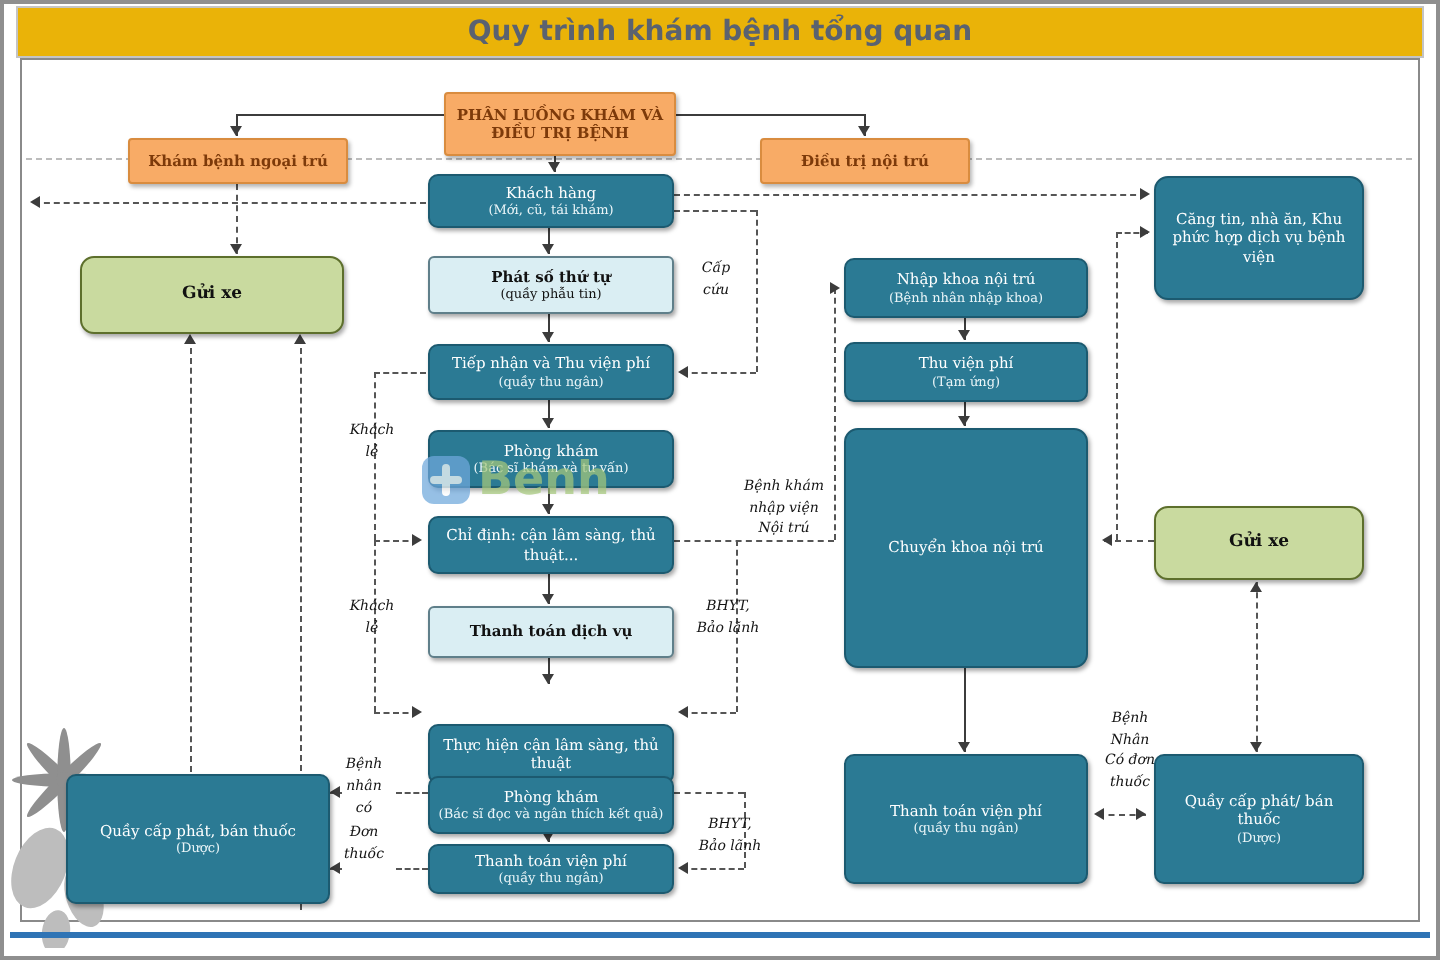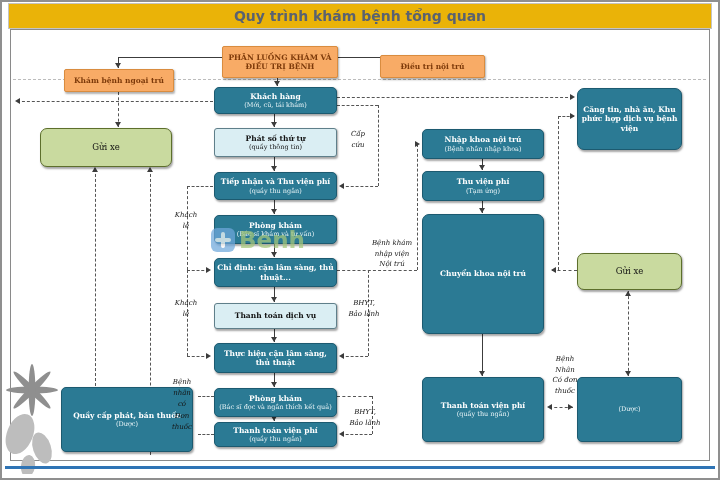--- a/index.html
+++ b/index.html
@@ -15,27 +15,27 @@
     display:flex;align-items:center;justify-content:center;
     font-family:"DejaVu Sans","Liberation Sans",sans-serif;
     font-weight:bold;font-size:14px;color:#5a6270;z-index:5;
   }
   .panel{position:absolute;left:10px;top:29px;width:698px;height:430px;border:1.5px solid #8a8a8a;background:#ffffff;z-index:1;}
   .blueline{position:absolute;left:5px;top:466px;width:710px;height:3px;background:var(--blue,#2f74b5);z-index:4;}
 
   .box{position:absolute;display:flex;flex-direction:column;align-items:center;justify-content:center;
        text-align:center;line-height:1.25;z-index:10;box-shadow:1px 1.5px 2px rgba(0,0,0,.35);}
   .teal{background:var(--teal,#2b7a94);border:1px solid #1c5a70;border-radius:5px;color:#ffffff;}
-  .teal .t{font-weight:bold;font-size:7.5px;color:#ffffff;}
+  .teal .t{font-weight:normal;font-size:7.5px;color:#ffffff;}
   .teal .s{font-size:6.5px;color:#eaf5f8;}
   .light{background:var(--lightblue,#daeef3);border:1px solid #5f7f8a;border-radius:3px;color:#0d0d0d;}
   .light .t{font-weight:bold;font-size:7.5px;color:#111;}
   .light .s{font-size:6.5px;color:#111;}
   .green{background:var(--green,#c9da9f);border:1.2px solid #5d6f2c;border-radius:7px;color:#111;}
-  .green .t{font-weight:normal;font-size:8.5px;}
+  .green .t{font-weight:bold;font-size:8.5px;}
   .orange{background:var(--orange,#f8ab66);border:1px solid #d98c3f;border-radius:2px;color:#7d3a0a;box-shadow:1px 1.5px 2px rgba(0,0,0,.3);}
   .orange .t{font-weight:bold;font-size:7.5px;color:#7d3a0a;}
   .box .t,.box .s{display:block;padding:0 2px;}
 
   .flabel{position:absolute;font-size:7px;color:#141414;text-align:center;line-height:1.5;white-space:pre-line;z-index:12;font-style:italic;}
 
   .arw{position:absolute;width:0;height:0;border:solid transparent;z-index:8;}
   .ln{position:absolute;z-index:7;}
 
   .watermark{position:absolute;left:211px;top:227px;display:flex;align-items:center;opacity:.72;z-index:40;pointer-events:none;
@@ -72,62 +72,62 @@
     <ellipse cx="26" cy="110" rx="7" ry="11" transform="rotate(8 26 110)"></ellipse>
   </g>
 </svg>
 
 <div class="box orange" style="left:222px;top:46px;width:114px;height:30px;">
   <span class="t">PHÂN LUỒNG KHÁM VÀ ĐIỀU TRỊ BỆNH</span>
 </div>
 <div class="box orange" style="left:64px;top:69px;width:108px;height:21px;">
   <span class="t">Khám bệnh ngoại trú</span>
 </div>
-<div class="box orange" style="left:380px;top:55px;width:103px;height:21px;">
+<div class="box orange" style="left:380px;top:69px;width:103px;height:21px;">
   <span class="t">Điều trị nội trú</span>
 </div>
 
 <div class="box teal" style="left:214px;top:87px;width:121px;height:25px;">
   <span class="t">Khách hàng</span>
   <span class="s">(Mới, cũ, tái khám)</span>
 </div>
 <div class="box light" style="left:214px;top:128px;width:121px;height:27px;">
   <span class="t">Phát số thứ tự</span>
-  <span class="s">(quầy thông tin)</span>
+  <span class="s">(quầy phẫu tin)</span>
 </div>
 <div class="box teal" style="left:214px;top:172px;width:121px;height:26px;text-align:center;">
   <span class="t">Tiếp nhận và Thu viện phí</span>
   <span class="s">(quầy thu ngân)</span>
 </div>
 <div class="box teal" style="left:214px;top:215px;width:121px;height:27px;">
   <span class="t">Phòng khám</span>
   <span class="s">(Bác sĩ khám và tư vấn)</span>
 </div>
 <div class="box teal" style="left:214px;top:258px;width:121px;height:27px;">
   <span class="t">Chỉ định: cận lâm sàng, thủ thuật...</span>
 </div>
 <div class="box light" style="left:214px;top:303px;width:121px;height:24px;">
   <span class="t">Thanh toán dịch vụ</span>
 </div>
-<div class="box teal" style="left:214px;top:343px;width:121px;height:28px;">
+<div class="box teal" style="left:214px;top:362px;width:121px;height:28px;">
   <span class="t">Thực hiện cận lâm sàng, thủ thuật</span>
 </div>
 <div class="box teal" style="left:214px;top:388px;width:121px;height:27px;">
   <span class="t">Phòng khám</span>
   <span class="s">(Bác sĩ đọc và ngân thích kết quả)</span>
 </div>
 <div class="box teal" style="left:214px;top:422px;width:121px;height:23px;">
   <span class="t">Thanh toán viện phí</span>
   <span class="s">(quầy thu ngân)</span>
 </div>
 
 <div class="box green" style="left:40px;top:128px;width:130px;height:37px;">
   <span class="t">Gửi xe</span>
 </div>
-<div class="box teal" style="left:33px;top:387px;width:130px;height:63px;margin-left:28px;">
+<div class="box teal" style="left:33px;top:387px;width:130px;height:63px;">
   <span class="t">Quầy cấp phát, bán thuốc</span>
   <span class="s">(Dược)</span>
 </div>
 
 <div class="box teal" style="left:422px;top:129px;width:120px;height:28px;">
   <span class="t">Nhập khoa nội trú</span>
   <span class="s">(Bệnh nhân nhập khoa)</span>
 </div>
 <div class="box teal" style="left:422px;top:171px;width:120px;height:28px;">
   <span class="t">Thu viện phí</span>
@@ -141,20 +141,21 @@
   <span class="s">(quầy thu ngân)</span>
 </div>
 
 <div class="box teal" style="left:577px;top:88px;width:103px;height:60px;border-radius:7px;">
   <span class="t" style="max-width:96px;">Căng tin, nhà ăn, Khu phức hợp dịch vụ bệnh viện</span>
 </div>
 <div class="box green" style="left:577px;top:253px;width:103px;height:35px;">
   <span class="t">Gửi xe</span>
 </div>
 <div class="box teal" style="left:577px;top:377px;width:103px;height:63px;">
+  <span class="t" style="max-width:96px;">Quầy cấp phát/ bán thuốc</span>
   <span class="s">(Dược)</span>
 </div>
 
 <div class="flabel" style="left:339px;top:129px;width:38px;">Cấp
 cứu</div>
 <div class="flabel" style="left:168px;top:210px;width:36px;">Khách
 lẻ</div>
 <div class="flabel" style="left:168px;top:298px;width:36px;">Khách
 lẻ</div>
 <div class="flabel" style="left:341px;top:298px;width:46px;">BHYT,

